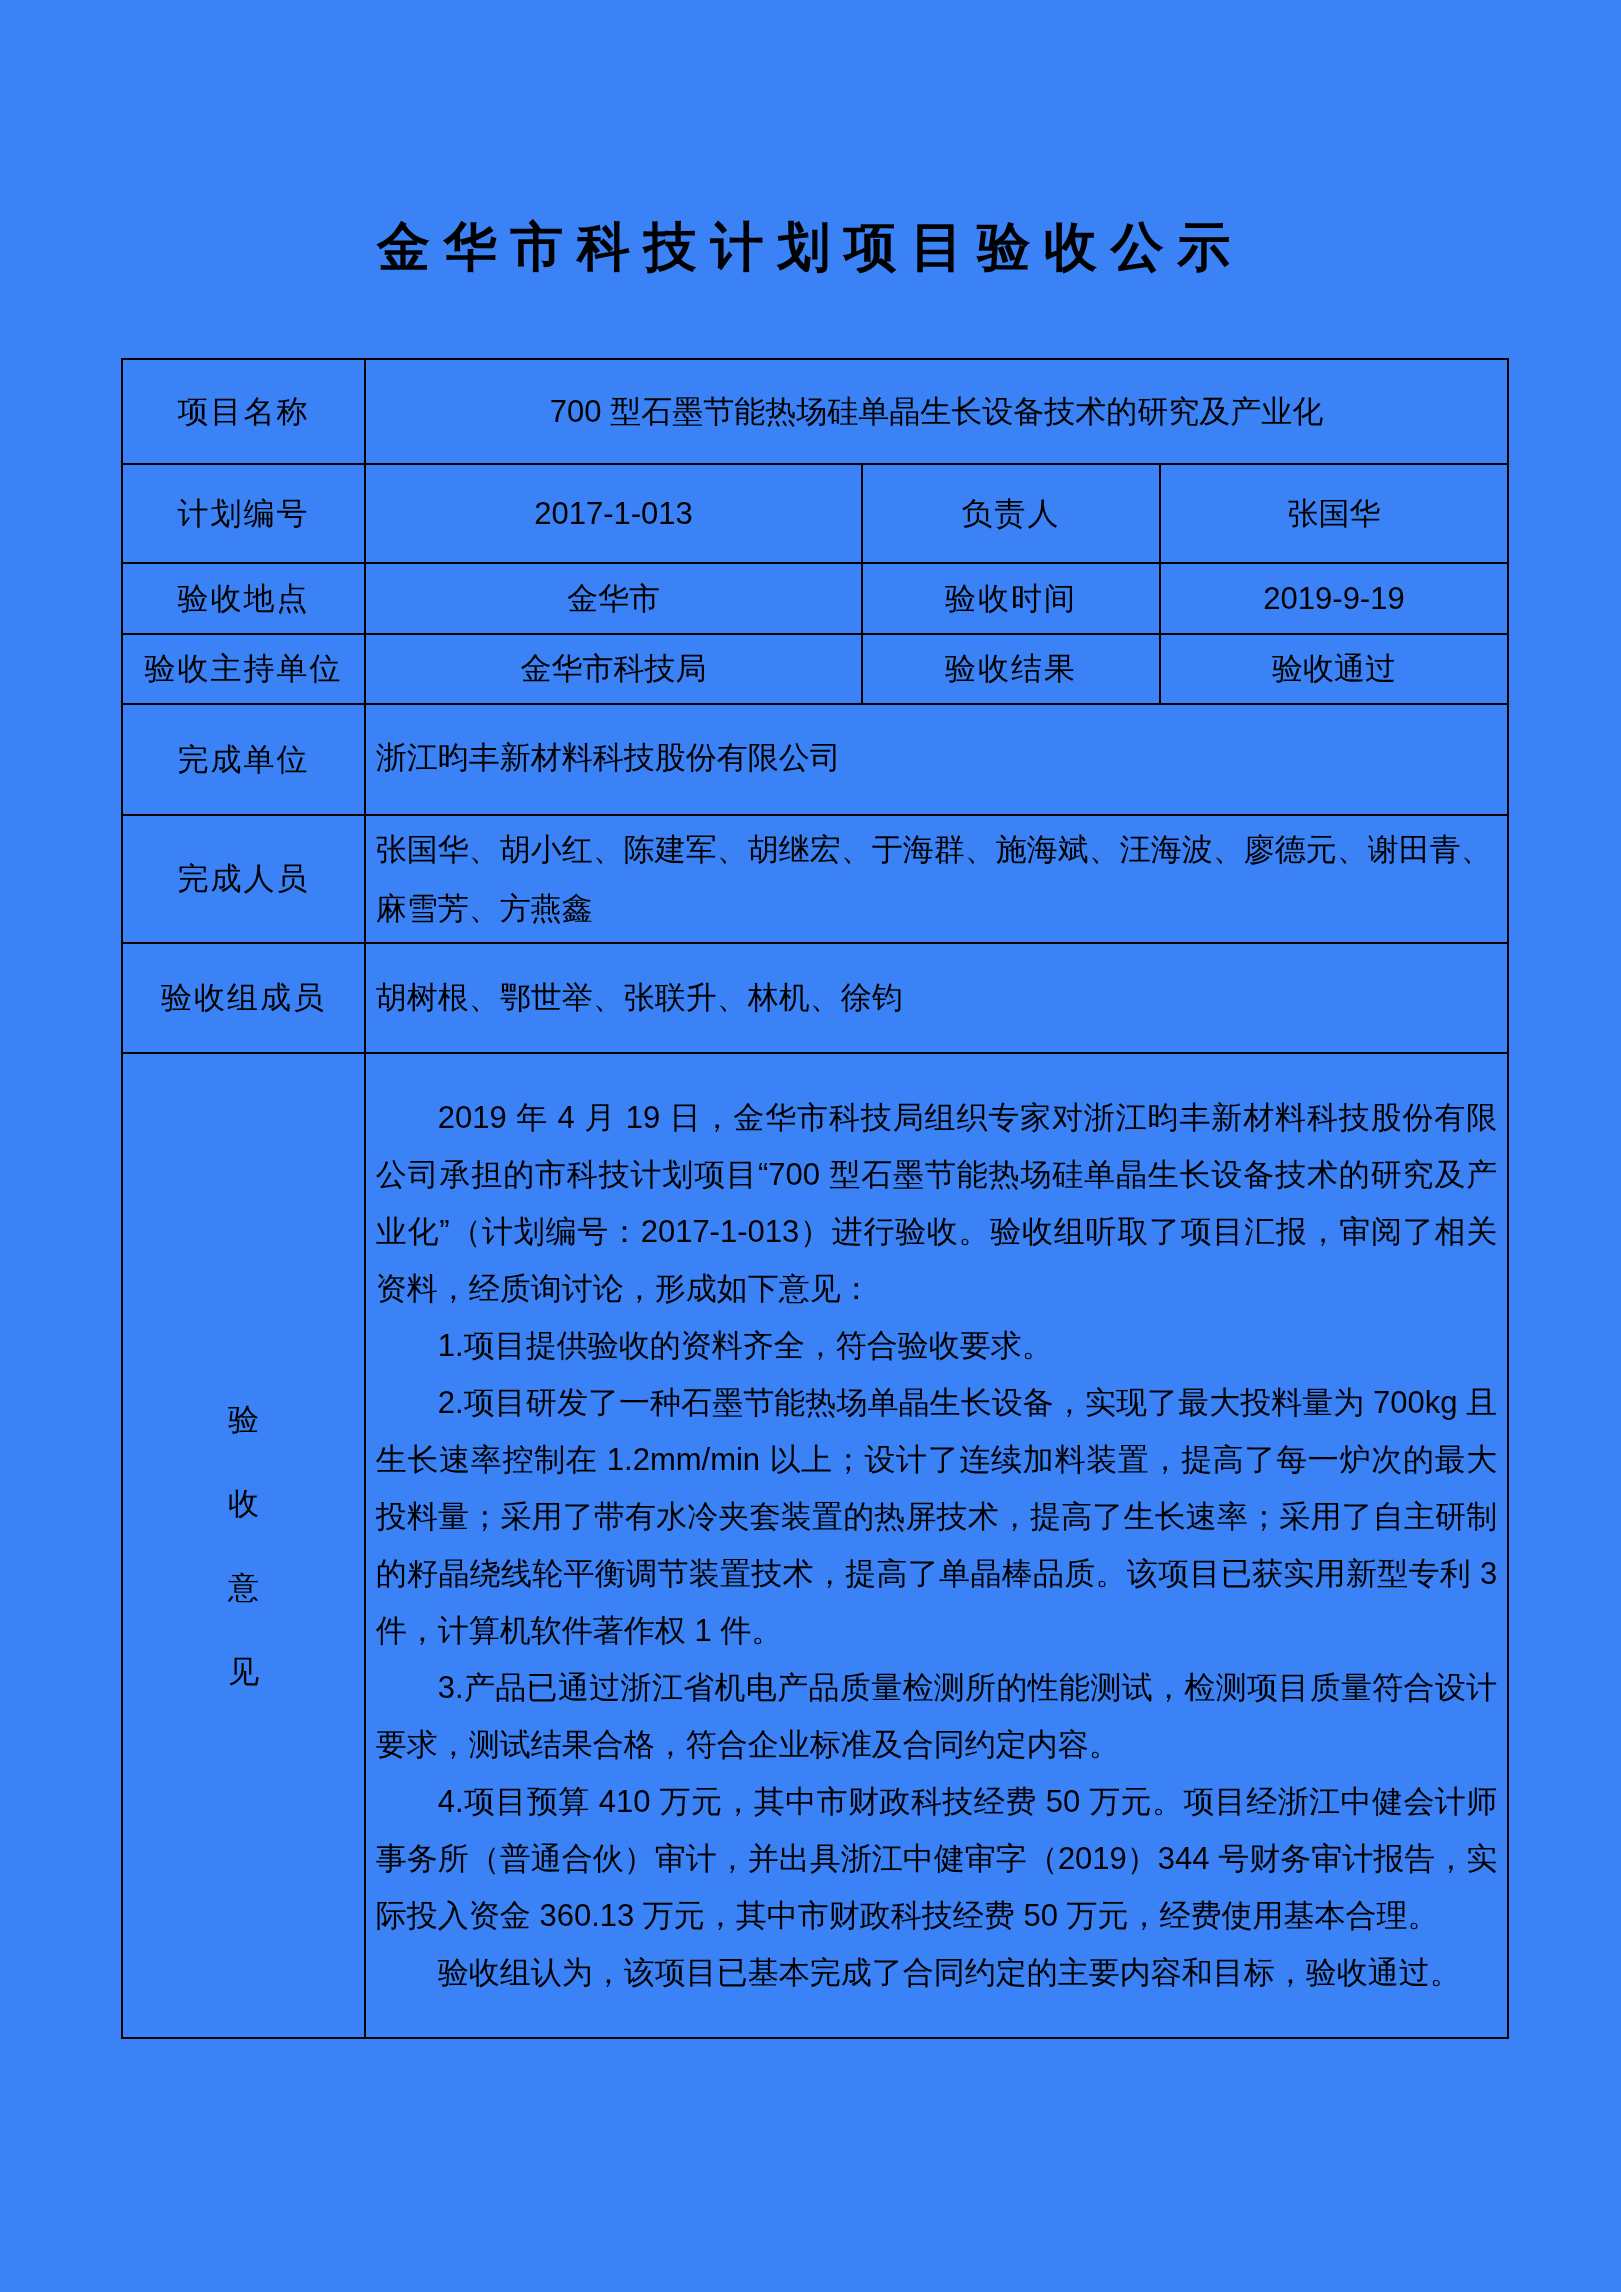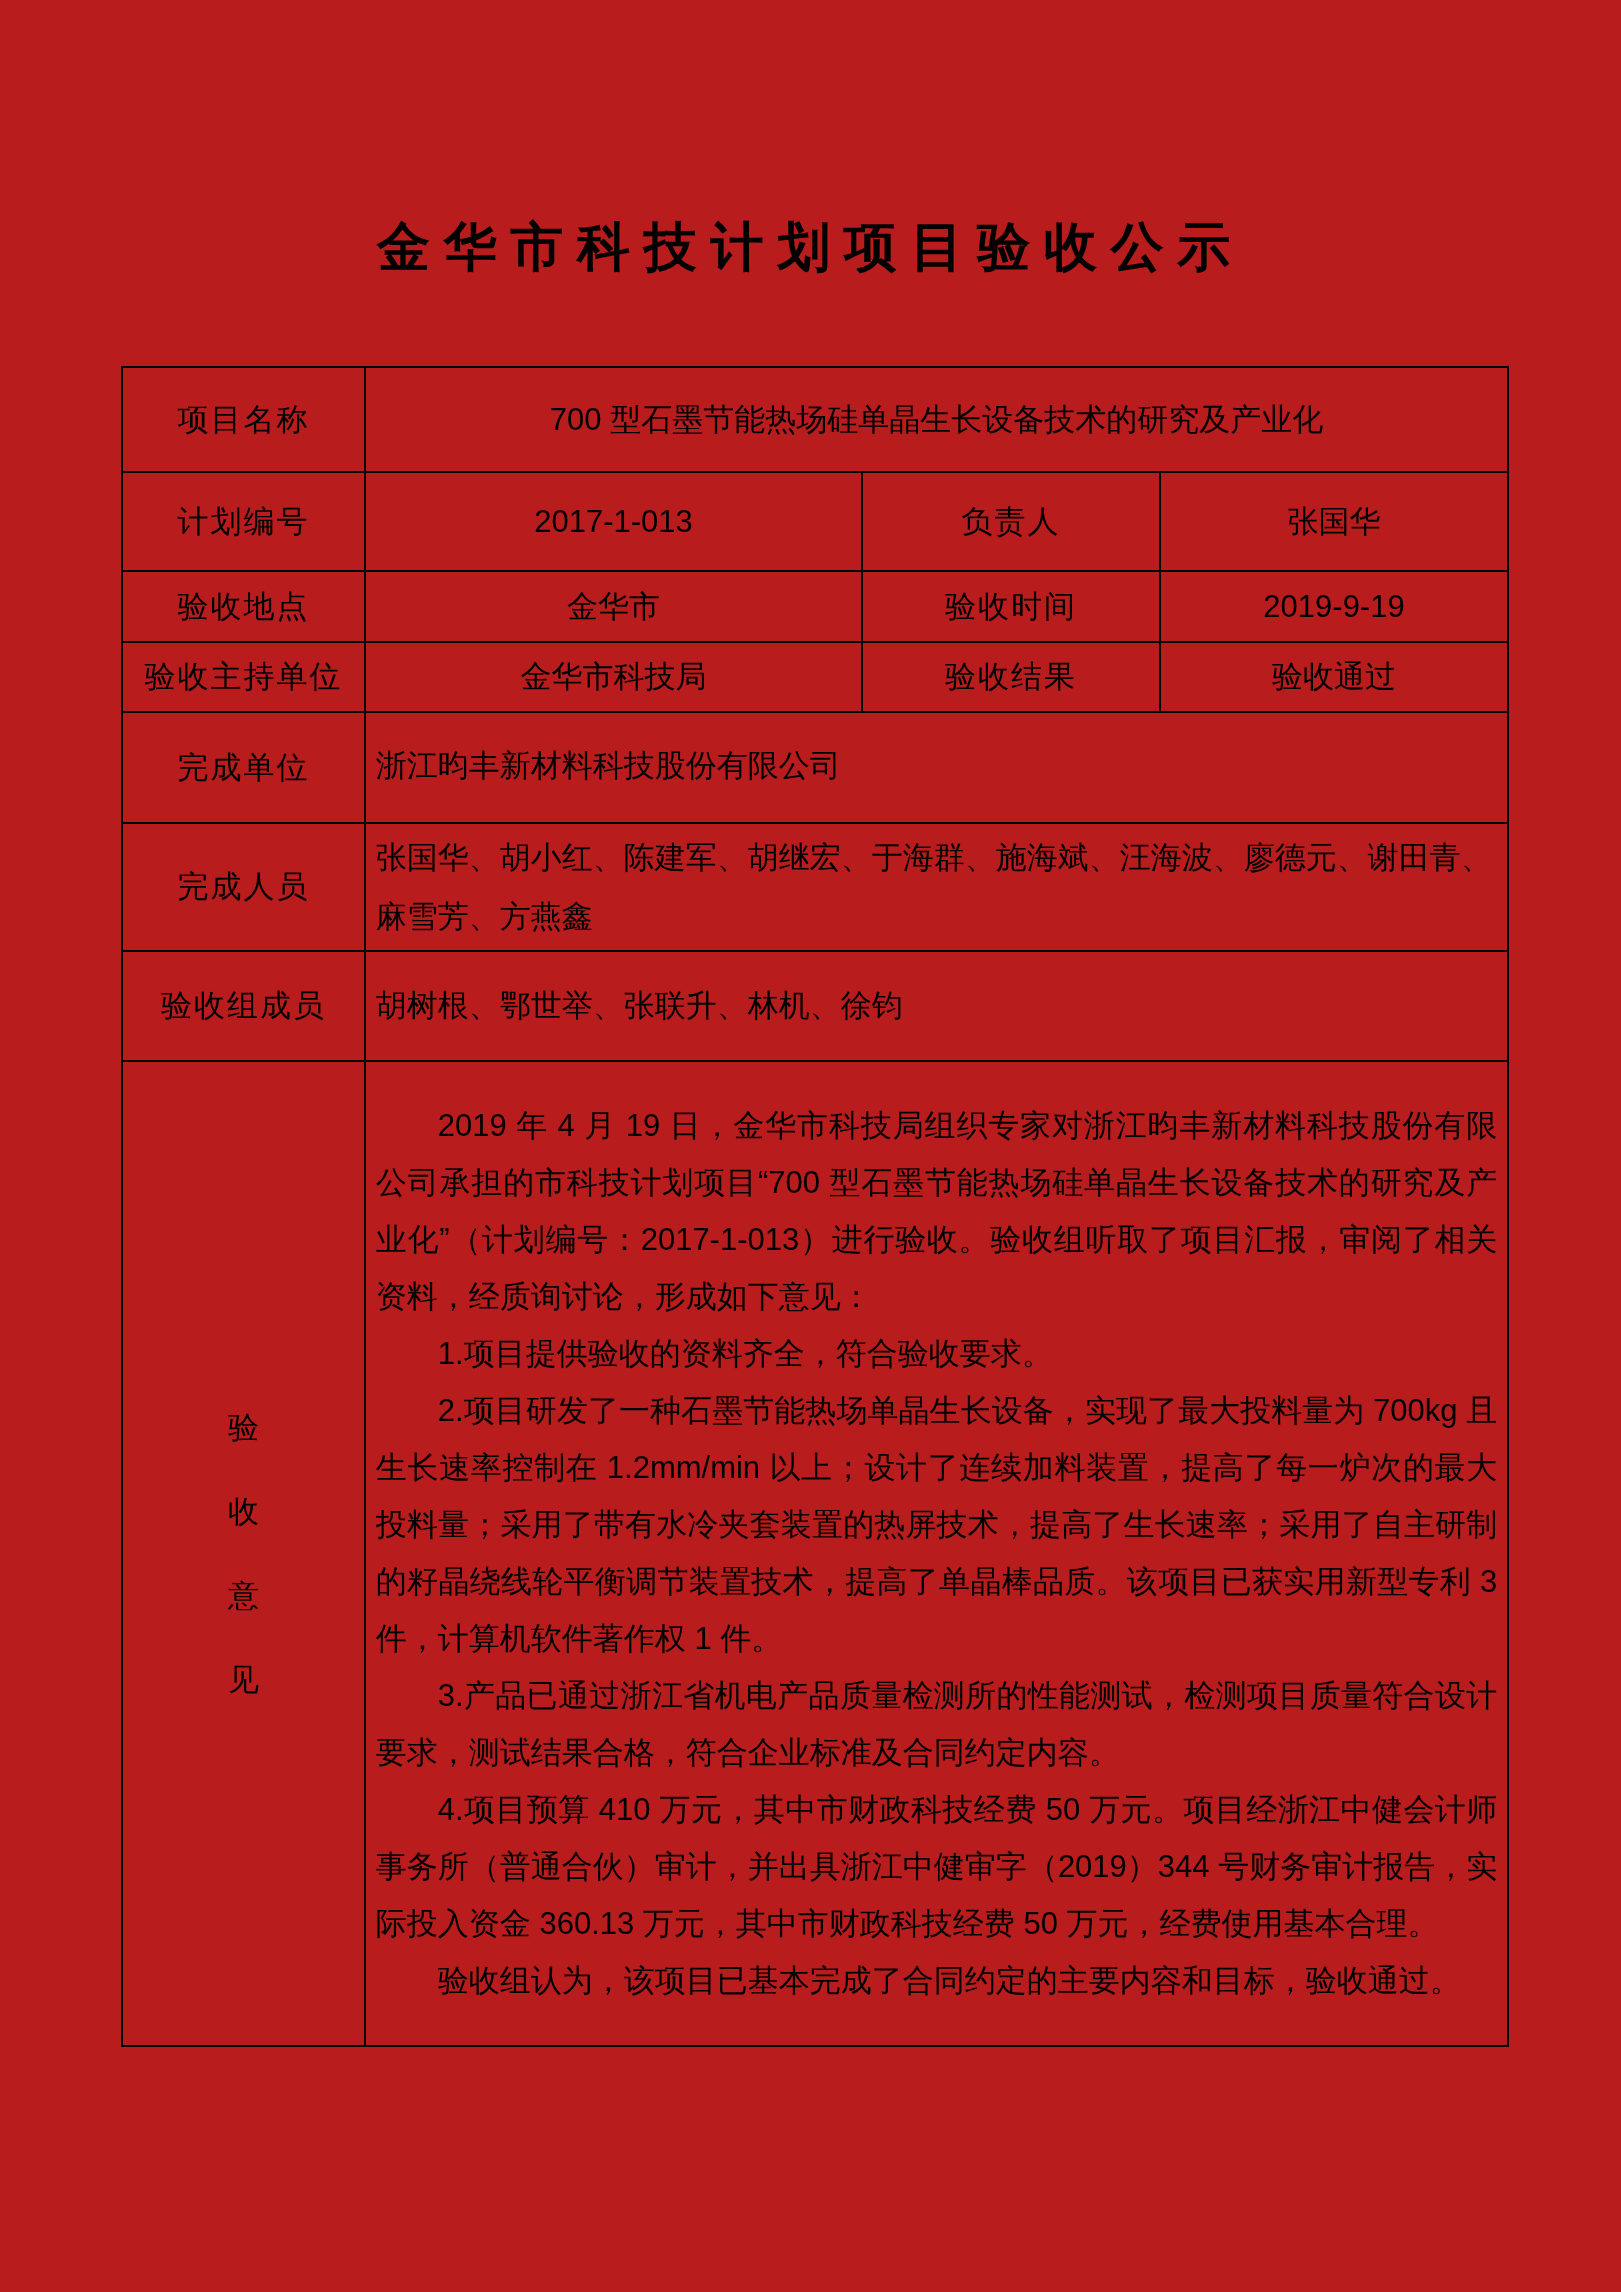--- a/index.html
+++ b/index.html
@@ -1,40 +1,40 @@
 <!DOCTYPE html>
 <html><head>
 <meta charset="utf-8">
 <style>
   html, body { margin: 0; padding: 0; background: #e8e8e8; }
   .page {
     position: relative;
     width: 1621px;
     height: 2293px;
     margin: 0 auto;
-    background: #b91c1c;
+    background: #3b82f6;
     color: #000000;
     font-family: "Liberation Sans", "DejaVu Sans", sans-serif;
   }
   .doc-title {
     position: absolute;
     top: 212px;
     left: 0;
     width: 100%;
     margin: 0;
     text-align: center;
     font-size: 53px;
     font-weight: bold;
     letter-spacing: 13.7px;
     white-space: nowrap;
   }
   table.acceptance {
     position: absolute;
     left: 121px;
-    top: 366px;
+    top: 358px;
     width: 1386px;
     border-collapse: collapse;
     table-layout: fixed;
     border-radius: 21px;
   }
   table.acceptance td {
     border: 2px solid #000000;
     font-size: 31px;
     padding: 3.9px 9.8px;
     vertical-align: middle;

